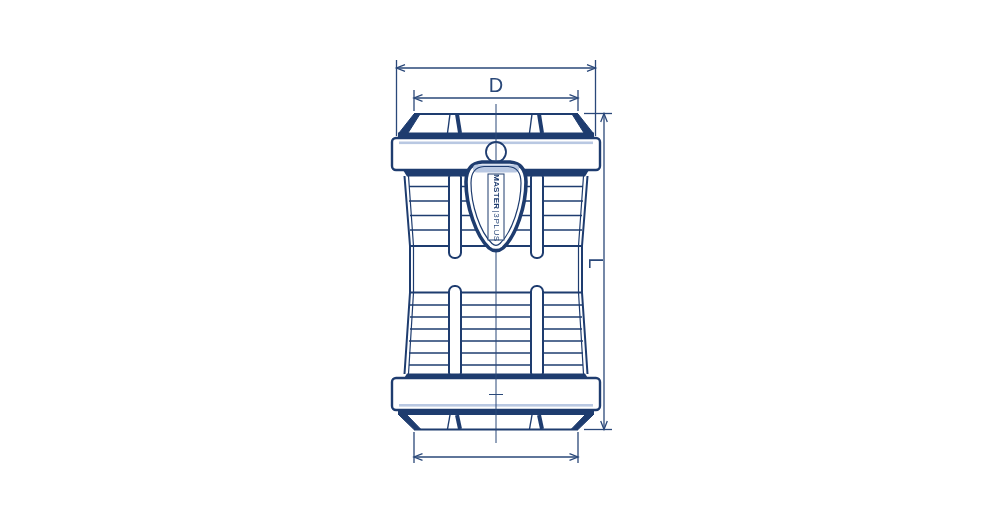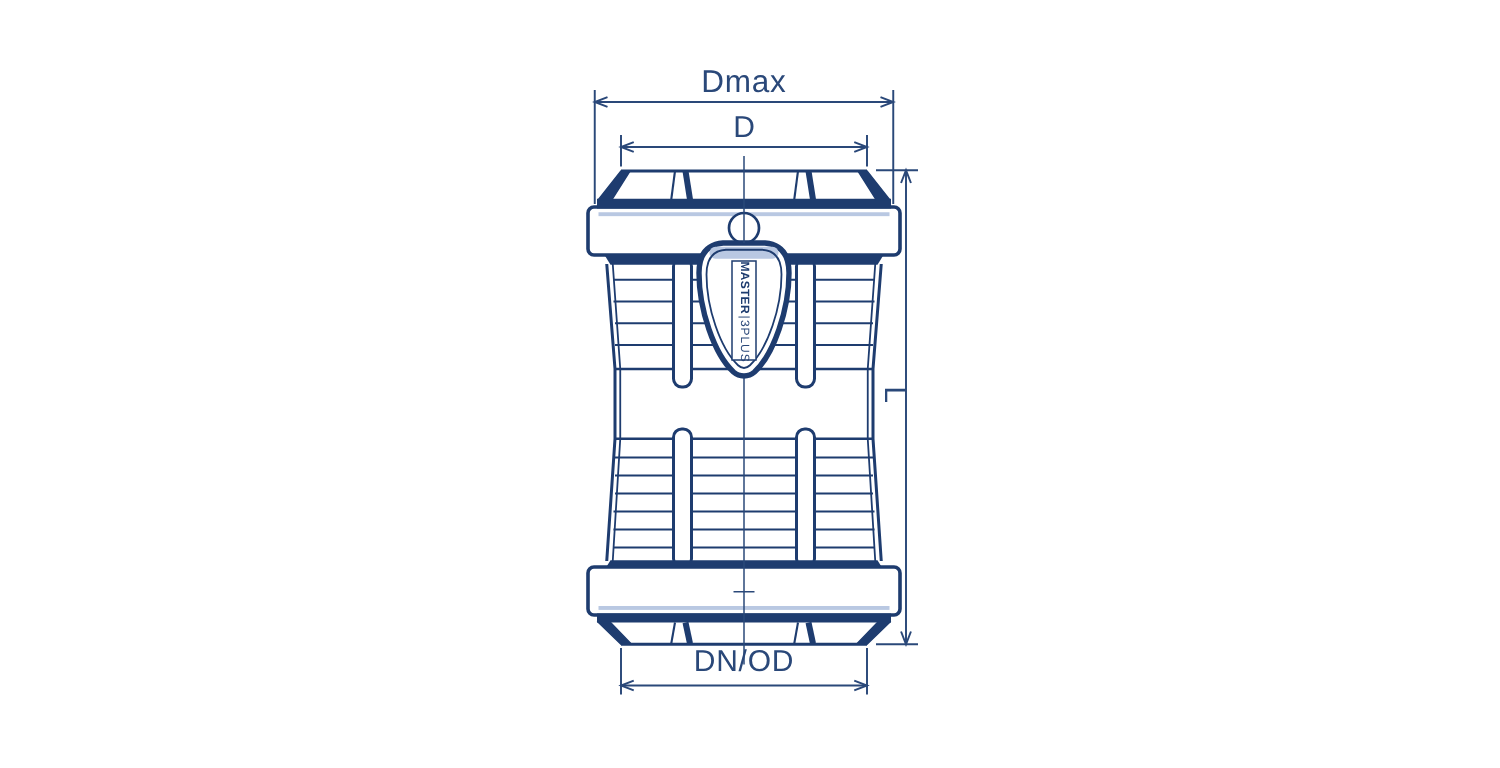--- a/index.html
+++ b/index.html
@@ -152,22 +152,20 @@
 
   <g stroke="#2a4879" stroke-width="1.3" fill="none">
     <line x1="414" y1="432" x2="414" y2="463"></line>
     <line x1="578" y1="432" x2="578" y2="463"></line>
     <line x1="414" y1="457" x2="578" y2="457"></line>
     <path d="M422.5,453.7 L414,457 L422.5,460.3"></path>
     <path d="M569.5,453.7 L578,457 L569.5,460.3"></path>
   </g>
 </svg>
 
-  <div class="dim-label lbl-dmax">Dmax</div>
   <div class="dim-label lbl-d">D</div>
   <div class="dim-label lbl-l">L</div>
-  <div class="dim-label lbl-dnod">DN/OD</div>
 
   <div class="product-label">
     <span class="brand">MASTER</span><span class="sep">|</span><span class="model">3PLUS</span>
   </div>
 
 </div>
 
 </body></html>

